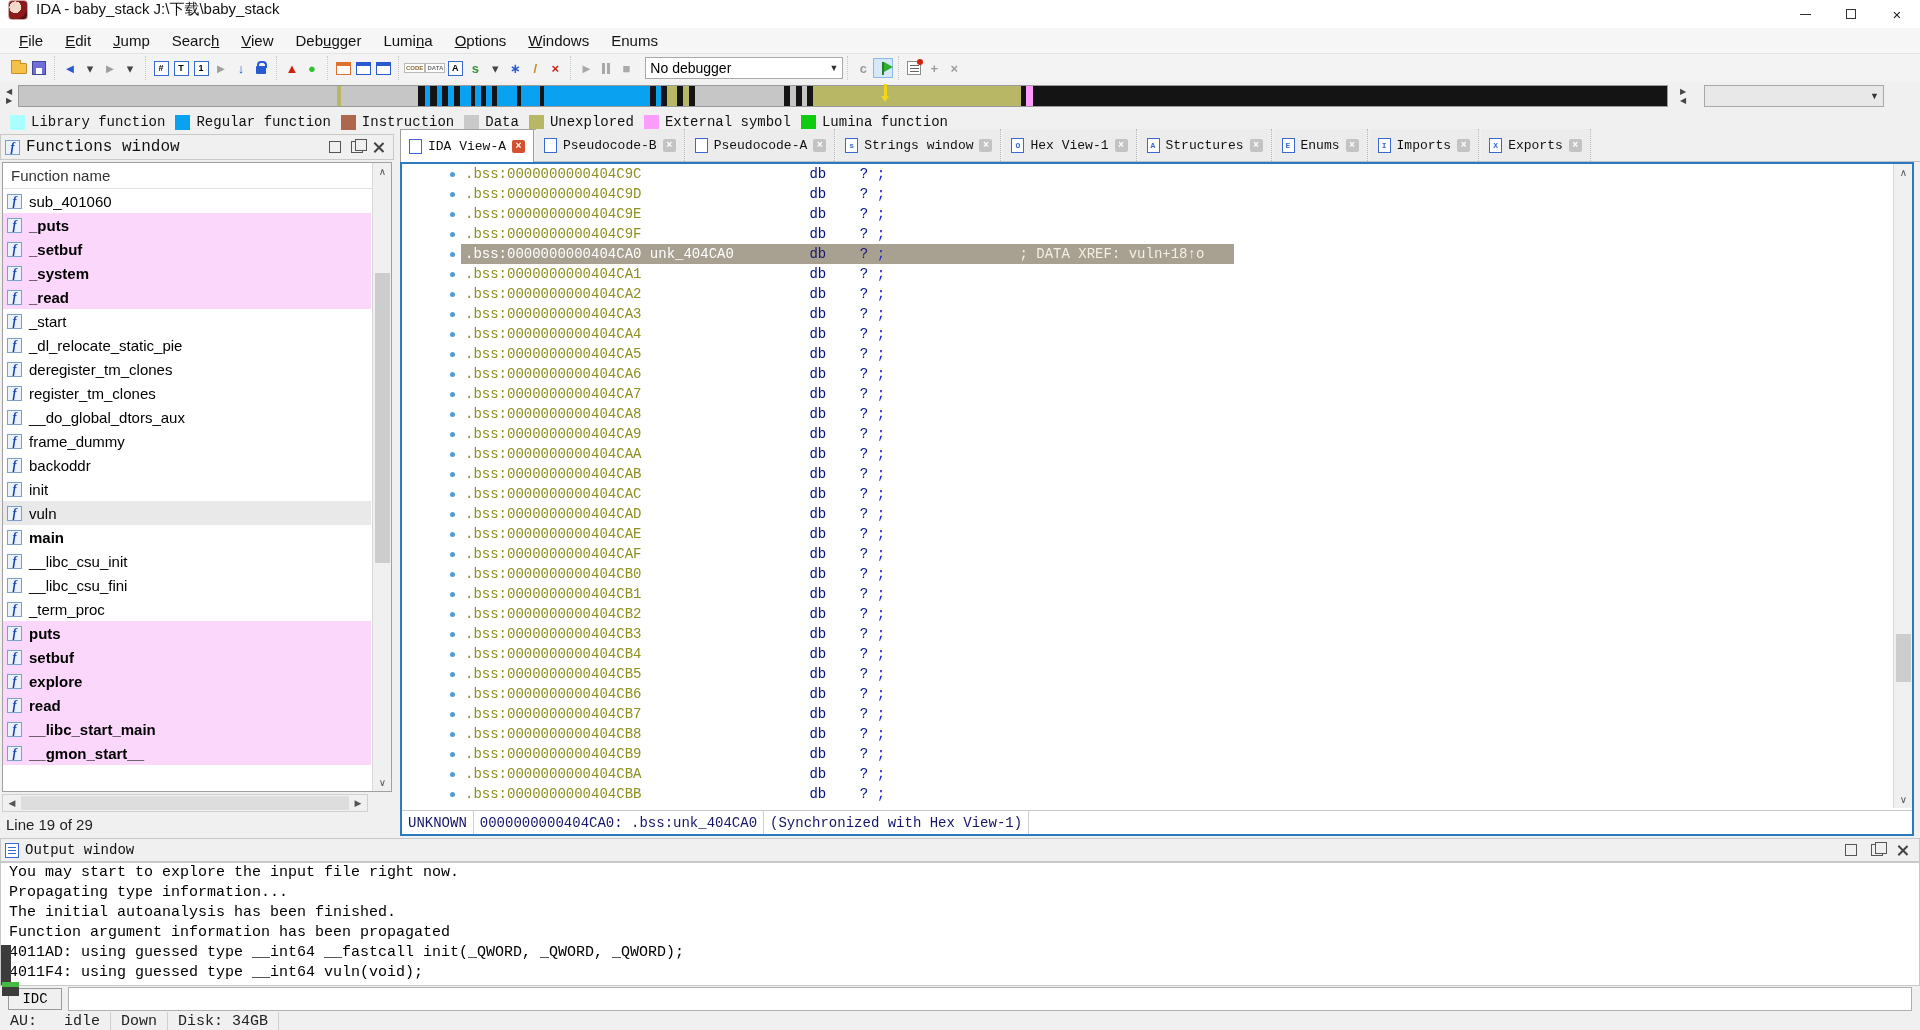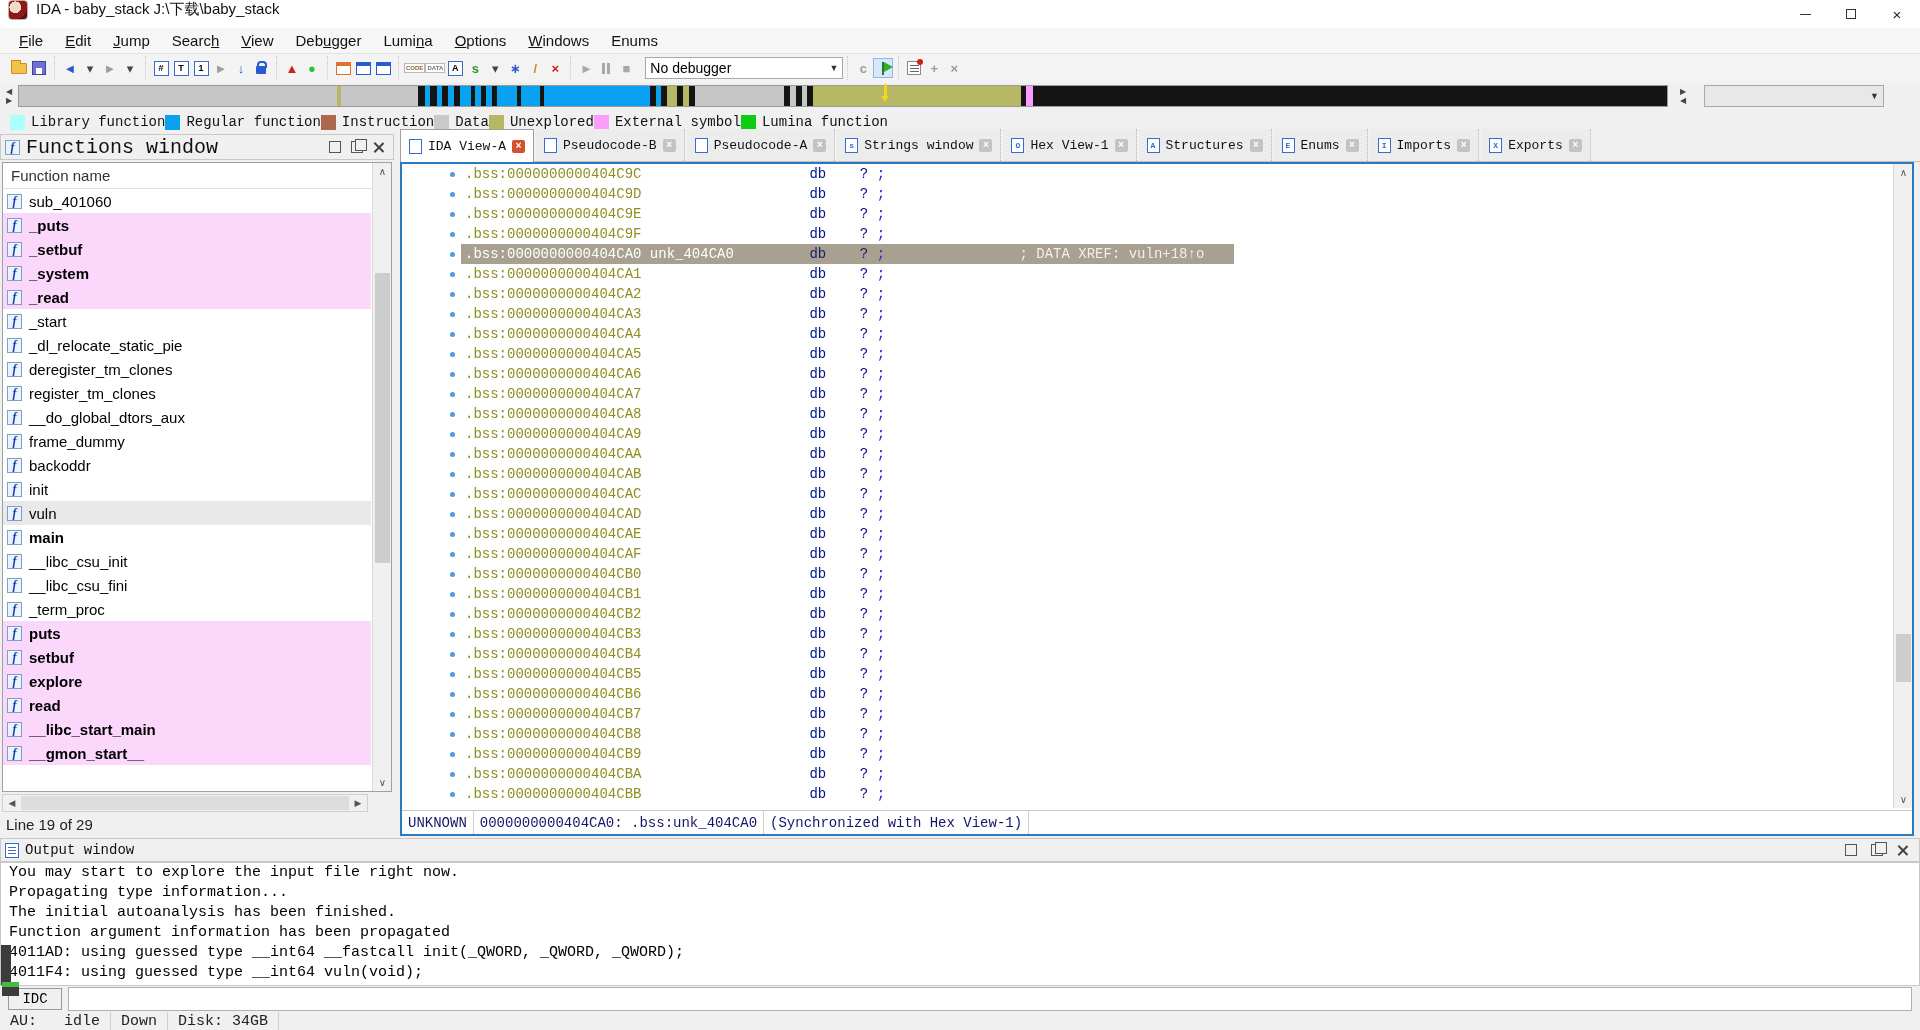--- a/index.html
+++ b/index.html
@@ -54,33 +54,33 @@
   .nav-arrow { font-size:8px; color:#444; line-height:8px; }
   .navband { position:relative; height:22px; flex:0 0 1650px; display:flex; border:1px solid #9a9a9a; }
   .navseg { height:100%; }
   .nav-marker { position:absolute; top:-2px; left:52.5%; width:0; height:0; }
   .nav-marker::before { content:""; position:absolute; left:0; top:0; width:3px; height:12px; background:#f2d51c; }
   .nav-marker::after { content:""; position:absolute; left:-3px; top:12px; border-left:4px solid transparent; border-right:4px solid transparent; border-top:6px solid #f2d51c; }
   .nav-combo { width:180px; height:22px; background:#e8e8e8; border:1px solid #a8a8a8; margin-left:12px; display:flex; align-items:center; }
   .nav-combo .arrow { margin-left:auto; font-size:9px; color:#333; padding-right:4px; }
 
   
-  .legendrow { position:absolute; left:0; top:110px; width:1920px; height:24px; display:flex; align-items:center; padding-left:10px; }
+  .legendrow { position:absolute; left:0; top:110px; width:1920px; height:24px; display:flex; align-items:center; padding-left:10px; gap:10px; }
   .legend-item { display:flex; align-items:center; gap:6px; }
   .legend-chip { width:15px; height:15px; }
   .legend-label { font-family:"Liberation Mono","DejaVu Sans Mono",monospace; font-size:14px; color:#111; }
 
   
   .main { position:absolute; left:0; top:134px; width:1920px; height:702px; }
 
   
   .funcpanel { position:absolute; left:0; top:0; width:394px; height:702px; background:#f0f0f0; }
   .funcpanel-title { height:26px; display:flex; align-items:center; padding:0 4px; border:1px solid #c8c8c8; background:#f0f0f0; }
   .fp-icon { width:15px; height:15px; background:#eaf2fc; border:1px solid #7aa0cc; color:#1a3faa; font-family:"Liberation Serif",serif; font-style:italic; font-weight:bold; font-size:12px; display:flex; align-items:center; justify-content:center; margin-right:6px; }
-  .fp-title-text { font-family:"Liberation Mono","DejaVu Sans Mono",monospace; font-size:20px; color:#111; }
+  .fp-title-text { font-family:"Liberation Mono","DejaVu Sans Mono",monospace; font-size:16px; color:#111; }
   .fp-btns { margin-left:auto; display:flex; gap:10px; align-items:center; padding-right:4px; }
   .fp-btn { width:12px; height:12px; position:relative; }
   .fp-btn.b-max { border:1px solid #555; }
   .fp-btn.b-float { border:1px solid #555; }
   .fp-btn.b-float::before { content:""; position:absolute; left:3px; top:-3px; width:10px; height:10px; border:1px solid #555; background:#f0f0f0; }
   .fp-btn.b-close::before, .fp-btn.b-close::after { content:""; position:absolute; left:5px; top:0px; width:1.5px; height:13px; background:#444; }
   .fp-btn.b-close::before { transform:rotate(45deg); }
   .fp-btn.b-close::after { transform:rotate(-45deg); }
 
   .funclist { position:absolute; left:2px; top:28px; width:390px; bottom:44px; background:#fff; border:1px solid #a0a0a0; overflow:hidden; }

